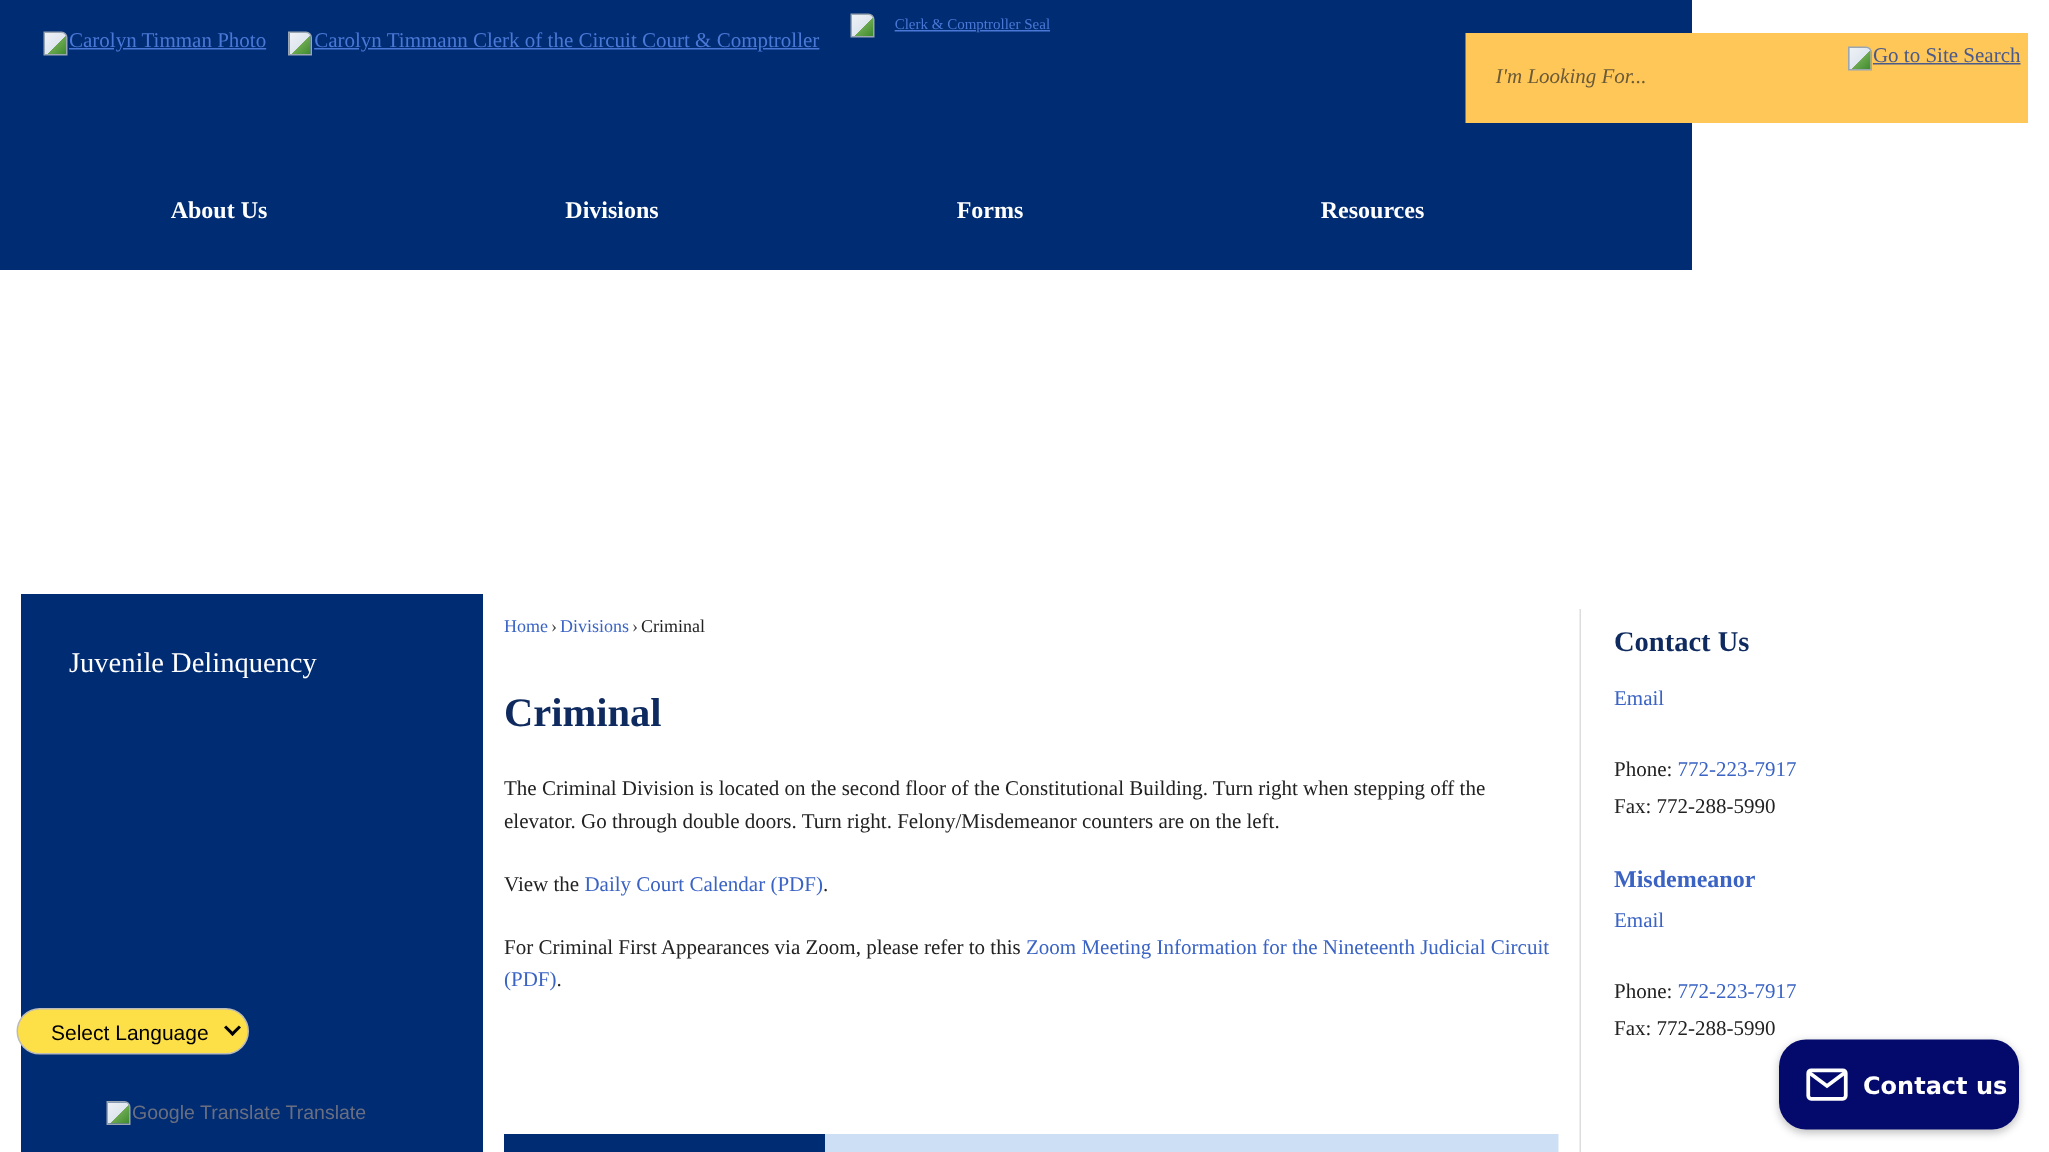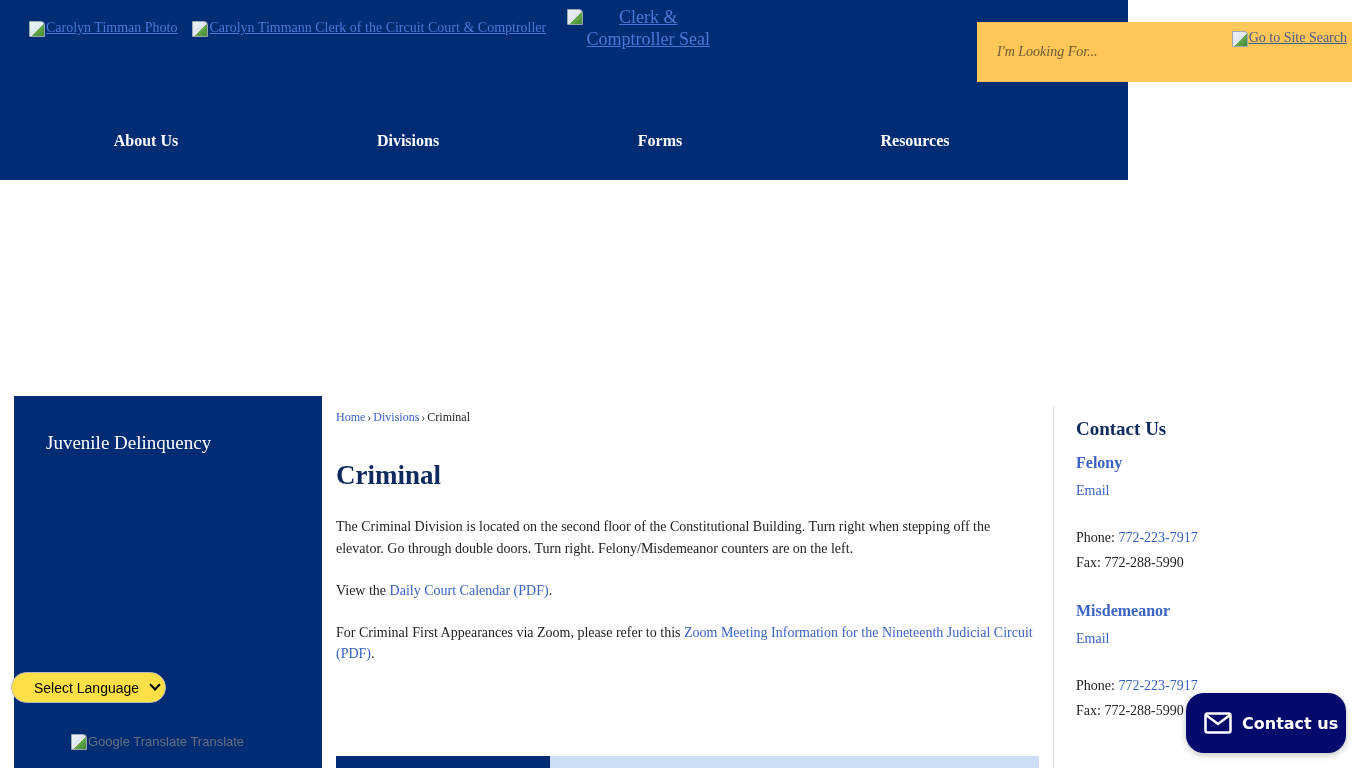--- a/index.html
+++ b/index.html
@@ -10,21 +10,21 @@
 
   
   .header { position: absolute; left: 0; top: 0; width: 1128px; height: 180px; background: #002c73; }
   .logo-row { position: absolute; top: 6px; left: 29px; display: flex; align-items: flex-start; }
   .broken-img { display: inline-flex; align-items: flex-start; font-size: 14px; text-decoration: underline; color: #4a78d6; line-height: 22px; }
   .broken-glyph { width: 16px; height: 16px; margin-top: 4px; margin-right: 1px; background: linear-gradient(135deg, #eef2f7 0%, #dfe6ee 55%, #6aa84f 56%, #3f8a2e 100%); border: 1px solid #9aa6b2; border-top-right-radius: 4px; flex-shrink: 0; }
   .logo-photo { margin-top: 11px; }
   .logo-name { margin-left: 15px; margin-top: 11px; }
   .logo-seal { margin-left: 21px; display: flex; align-items: flex-start; }
   .logo-seal .broken-glyph { margin-top: 3px; }
-  .logo-seal .seal-text { text-align: center; width: 140px; line-height: 22px; font-size: 18px; text-decoration: underline; color: #4a78d6; margin-left: -6px; }
+  .logo-seal .seal-text { text-align: center; width: 140px; line-height: 22px; font-size: 10px; text-decoration: underline; color: #4a78d6; margin-left: -6px; }
 
   .search-box { position: absolute; left: 977px; top: 22px; width: 375px; height: 60px; background: #ffc658; }
   .search-input { position: absolute; left: 0; top: 0; width: 100%; height: 100%; border: none; background: transparent; padding-left: 20px; font-family: "Liberation Serif", serif; font-style: italic; font-size: 14px; color: #5a4a2a; outline: none; }
   .search-input::placeholder { color: #6a5a38; font-style: italic; }
   .search-btn { position: absolute; right: 5px; top: 6px; display: flex; align-items: center; font-size: 14px; color: #4a5a8a; text-decoration: underline; line-height: 20px; cursor: pointer; }
   .search-btn .broken-glyph { margin-top: 2px; }
 
   .nav { position: absolute; left: 0; top: 112px; width: 1366px; height: 58px; display: flex; }
   .nav-item { position: absolute; top: 20px; color: #fff; font-weight: bold; font-size: 16px; text-decoration: none; white-space: nowrap; transform: translateX(-50%); }
 
@@ -124,21 +124,20 @@
 
 <div class="tab-bar">
   <div class="tab-active"></div>
 </div>
 
 <div class="rail-divider"></div>
 <aside class="rail">
   <h2>Contact Us</h2>
 
   <div class="group">
-    <h3>Felony</h3>
     <div class="line"><a>Email</a></div>
     <div class="gap"></div>
     <div class="line"><span>Phone: </span><a>772-223-7917</a></div>
     <div class="line"><span>Fax: </span><span>772-288-5990</span></div>
   </div>
 
   <div class="group">
     <h3>Misdemeanor</h3>
     <div class="line"><a>Email</a></div>
     <div class="gap"></div>

